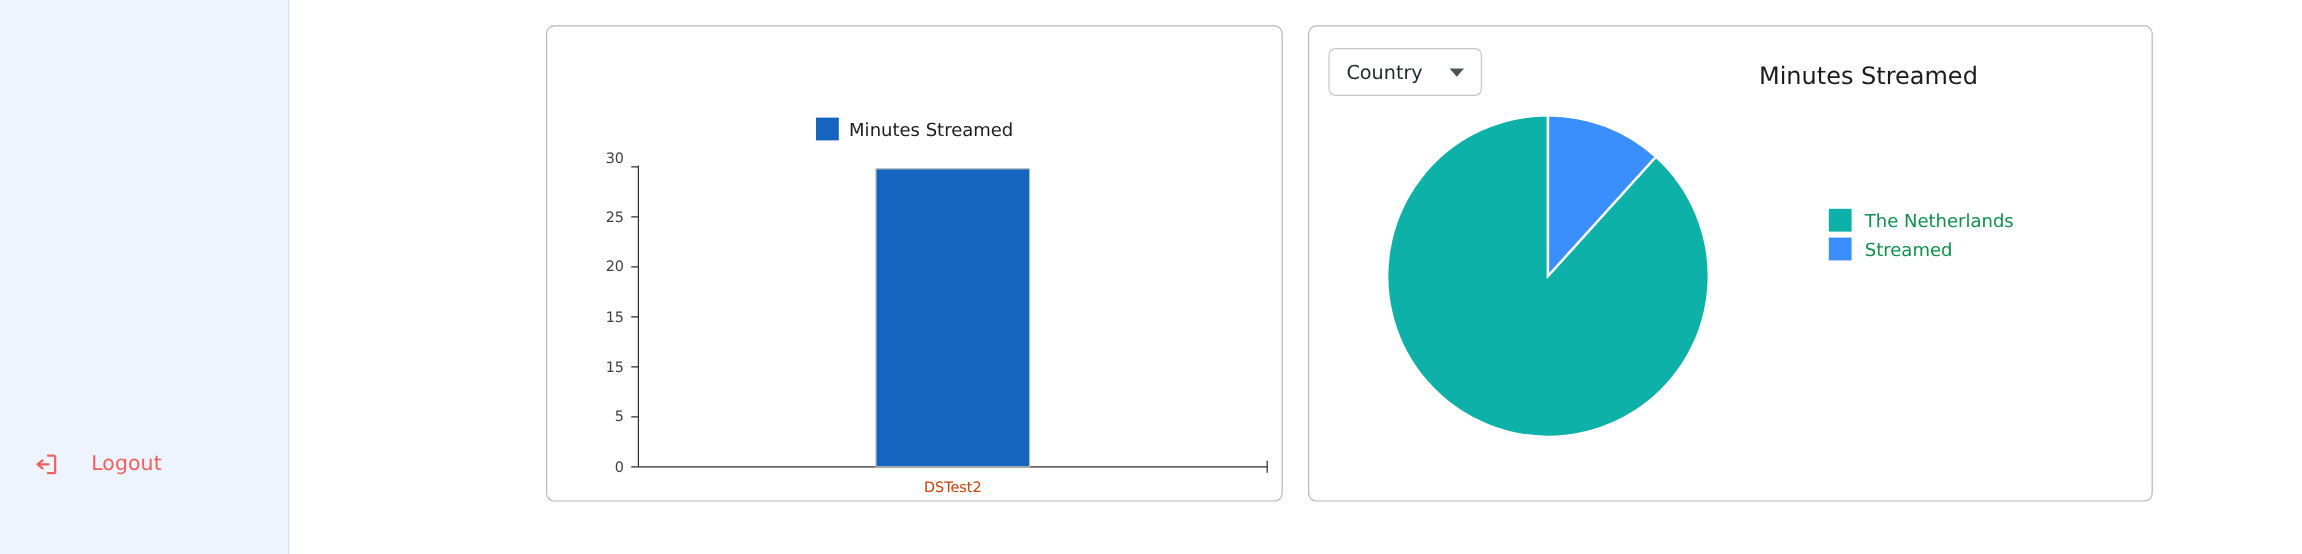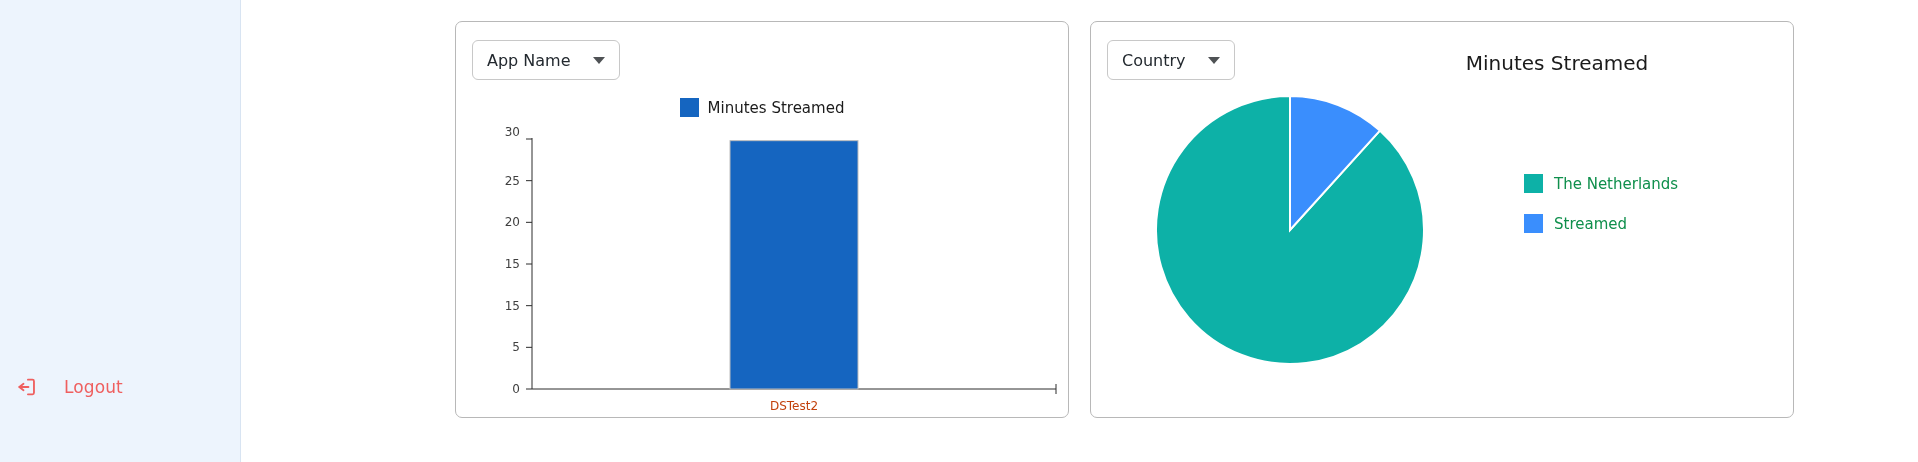--- a/index.html
+++ b/index.html
@@ -18,21 +18,21 @@
   .sidebar {
     position: absolute;
     left: 0; top: 0;
     width: 241px;
     height: 462px;
     background: #edf4fd;
     border-right: 1px solid #d8e4f2;
   }
   .logout-row {
     position: absolute;
-    left: 16px;
+    left: 28px;
     top: 376px;
     display: flex;
     align-items: center;
     gap: 26px;
     cursor: pointer;
   }
   .logout-icon { width: 22px; height: 22px; display:block; }
   .logout-label {
     color: #ef5f5f;
     font-size: 17px;
@@ -124,21 +124,21 @@
     position: absolute;
     left: 0; top: 52px;
     width: 614px; height: 340px;
   }
   .pie-legend {
     position: absolute;
     left: 433px;
     top: 152px;
     display: flex;
     flex-direction: column;
-    gap: 21px;
+    gap: 5px;
   }
   .pie-legend-item {
     display: flex;
     align-items: center;
     gap: 11px;
     cursor: pointer;
   }
   .pie-legend-label {
     font-size: 15px;
     color: #0f8f4c;
@@ -156,24 +156,20 @@
         <polyline points="8.2,8.4 3.6,12 8.2,15.6"></polyline>
         <line x1="3.8" y1="12" x2="13.6" y2="12"></line>
       </svg>
     </span>
     <span class="logout-label">Logout</span>
   </div>
 </div>
 
 <div class="card" id="bar-card">
 
-  <div class="dropdown">
-    <span class="dd-label">App Name</span>
-    <span class="caret"></span>
-  </div>
 
   <div class="bar-legend">
     <span class="swatch" id="bar-legend-swatch" style="background: rgb(21, 101, 192);"></span>
     <span class="legend-text">Minutes Streamed</span>
   </div>
 
   <div class="bar-plot">
     <svg id="bar-svg" width="614" height="290" viewBox="0 0 614 290">
         <line x1="76" y1="18" x2="76" y2="269" stroke="#2c2c2c" stroke-width="1"></line>
         <line x1="76" y1="269" x2="600" y2="269" stroke="#2c2c2c" stroke-width="1"></line>

